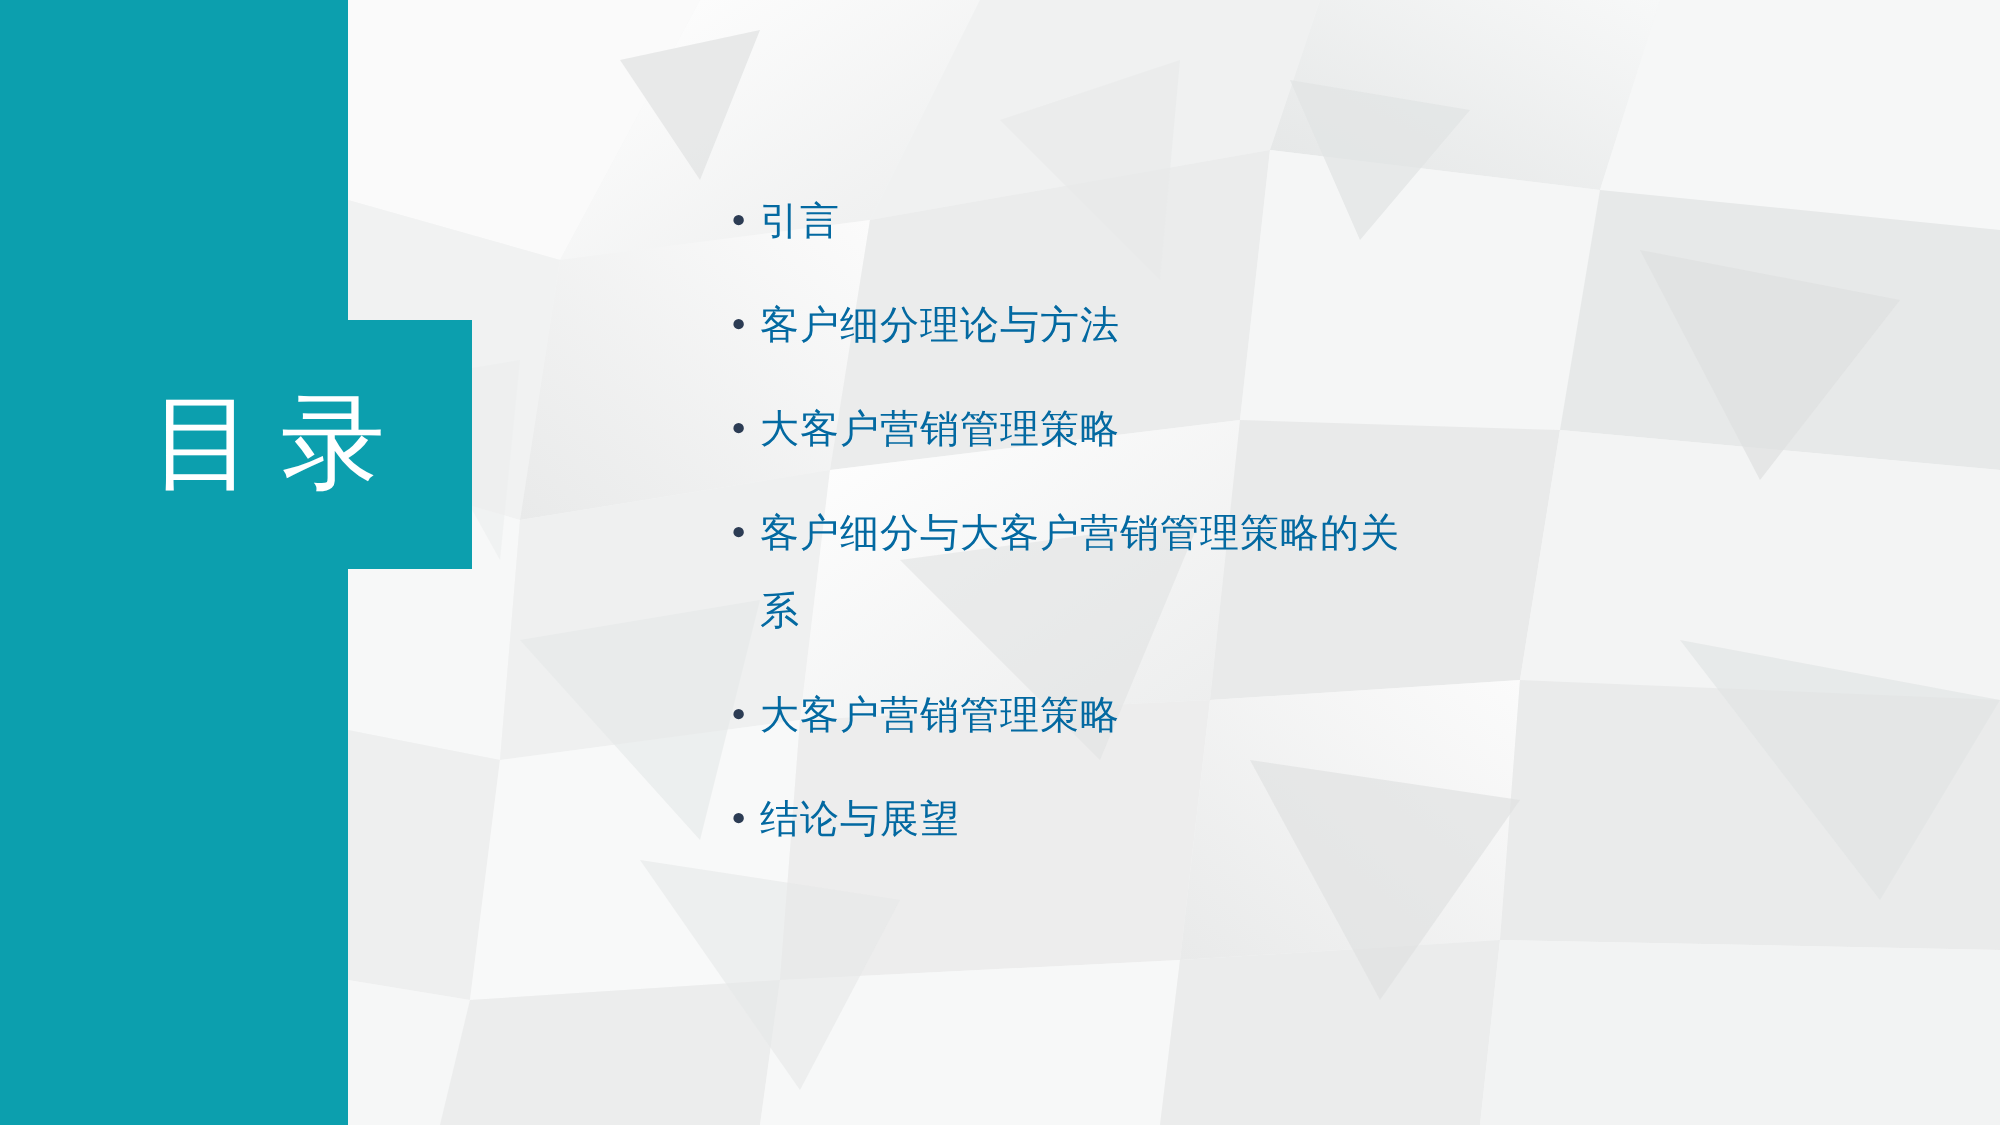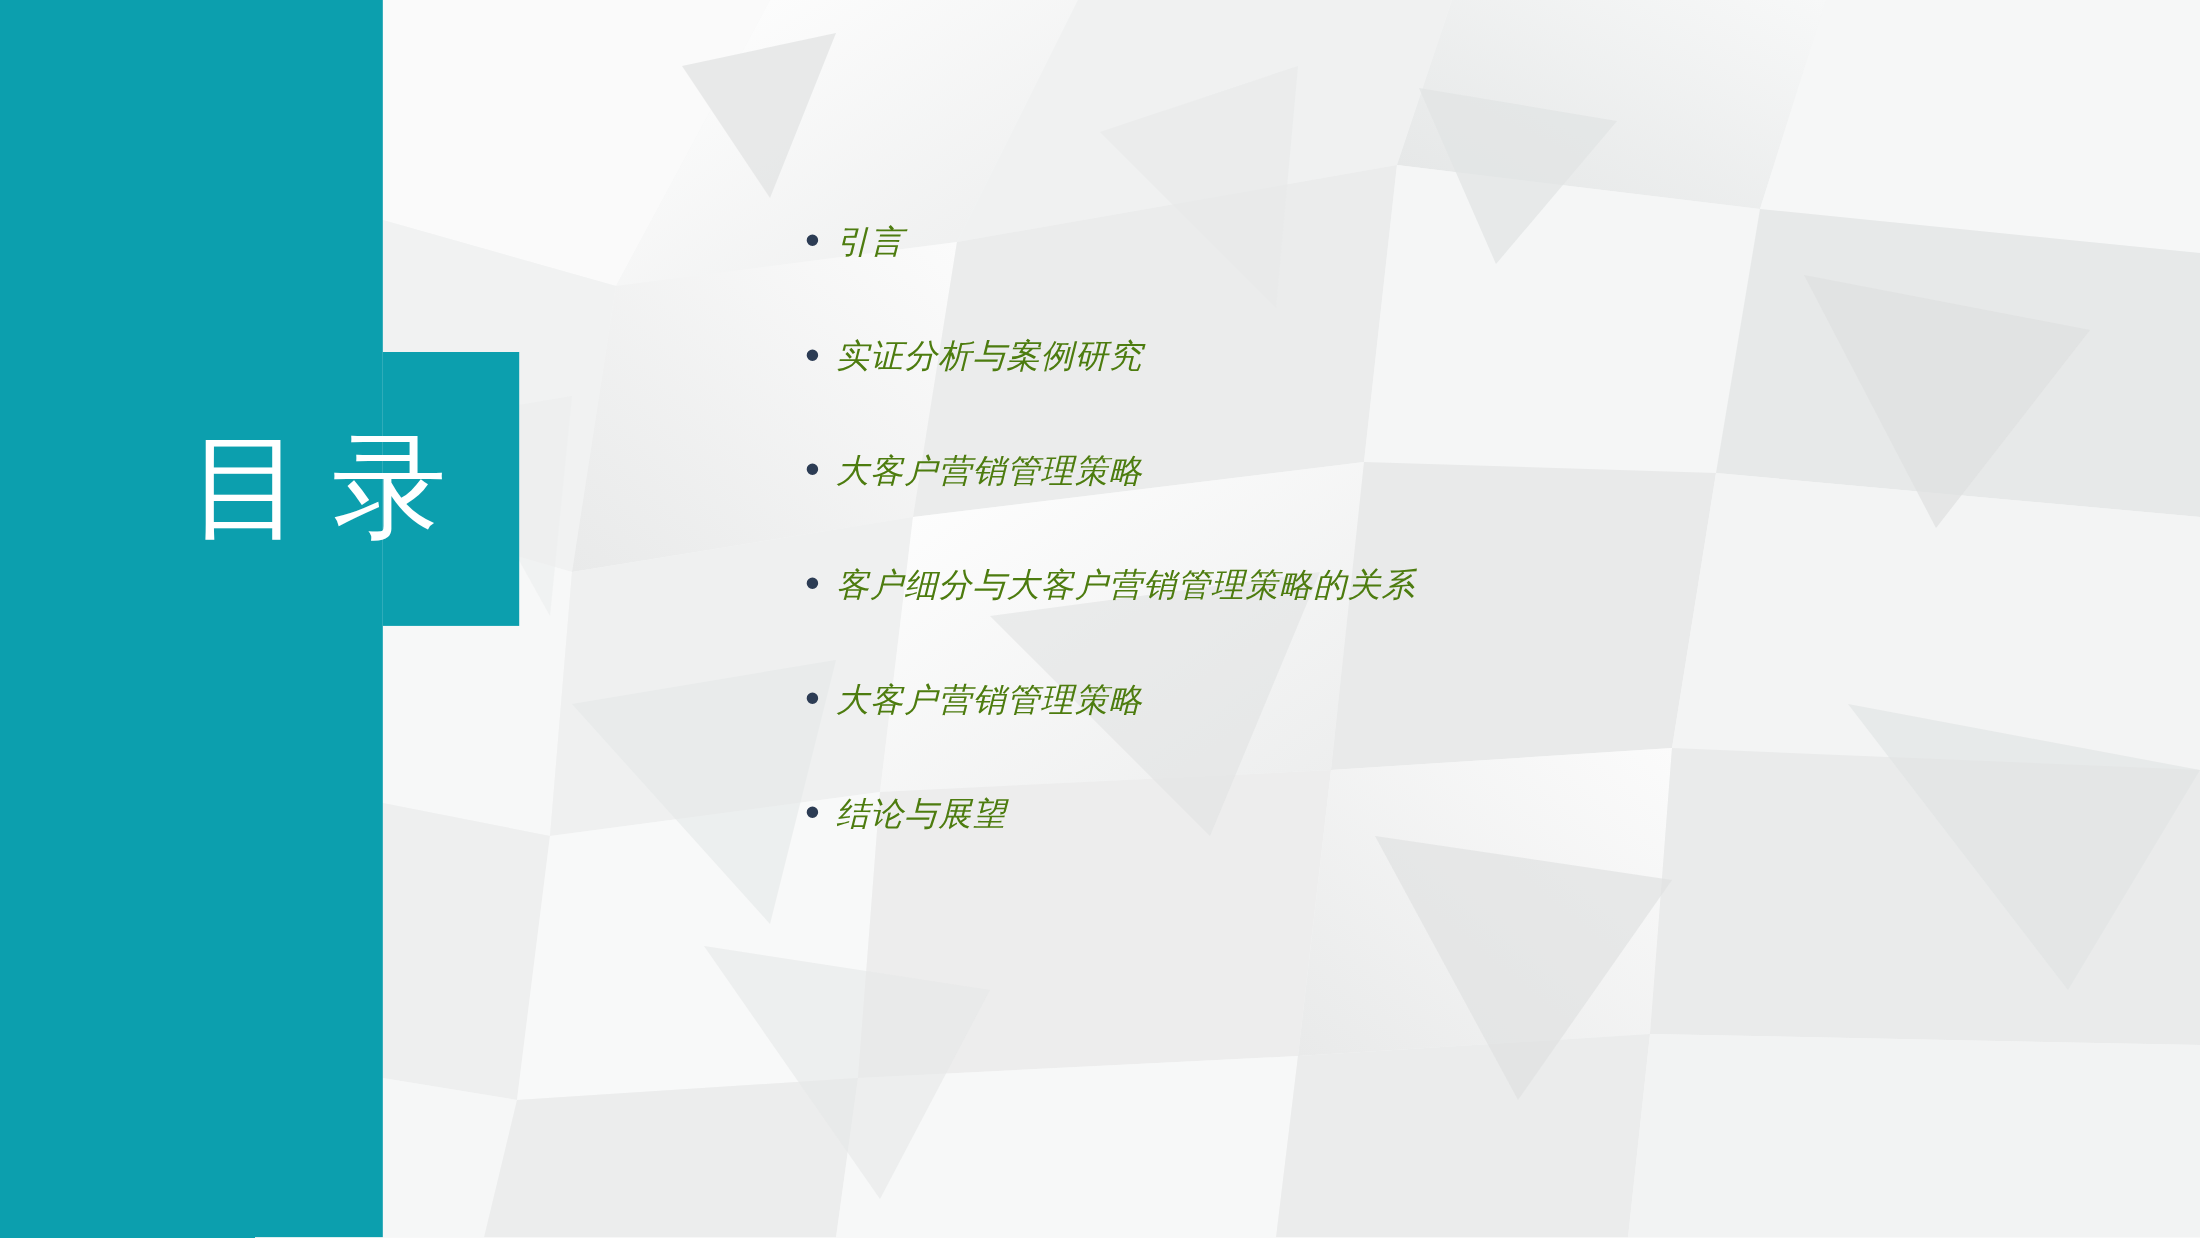--- a/index.html
+++ b/index.html
@@ -47,21 +47,20 @@
   #title-wrap {
     position: absolute;
     left: 0px;
     top: 352px;
     width: 536px;
     height: 180px;
     display: flex;
     align-items: center;
     justify-content: center;
     z-index: 5;
-    margin-left: 21px;
   }
   #title-text {
     color: #ffffff;
     font-size: 104px;
     letter-spacing: 26px;
     text-indent: 26px;
     line-height: 1.0;
     font-weight: 400;
     font-family: "DejaVu Serif", "Liberation Serif", serif;
     white-space: nowrap;
@@ -86,25 +85,24 @@
   .toc-bullet {
     flex: 0 0 auto;
     width: 32px;
     font-size: 36px;
     line-height: 78px;
     color: #2c3c54;
     text-align: left;
   }
   .toc-label {
     flex: 1 1 auto;
-    color: #4d7c0f;
-    font-size: 30px;
+    color: #0369a1;
+    font-size: 39px;
     line-height: 78px;
     letter-spacing: 1px;
-    font-style: italic;
   }
 </style>
 </head>
 <body>
 
 <div id="slide">
 
   <svg id="bg-poly" viewBox="0 0 2000 1125" preserveAspectRatio="none">
     <defs>
       <linearGradient id="gA" x1="0" y1="0" x2="1" y2="1">
@@ -174,21 +172,21 @@
 
   <div id="toc-list">
 
     <div class="toc-item">
       <span class="toc-bullet">•</span>
       <span class="toc-label">引言</span>
     </div>
 
     <div class="toc-item">
       <span class="toc-bullet">•</span>
-      <span class="toc-label">实证分析与案例研究</span>
+      <span class="toc-label">客户细分理论与方法</span>
     </div>
 
     <div class="toc-item">
       <span class="toc-bullet">•</span>
       <span class="toc-label">大客户营销管理策略</span>
     </div>
 
     <div class="toc-item">
       <span class="toc-bullet">•</span>
       <span class="toc-label">客户细分与大客户营销管理策略的关系</span>

